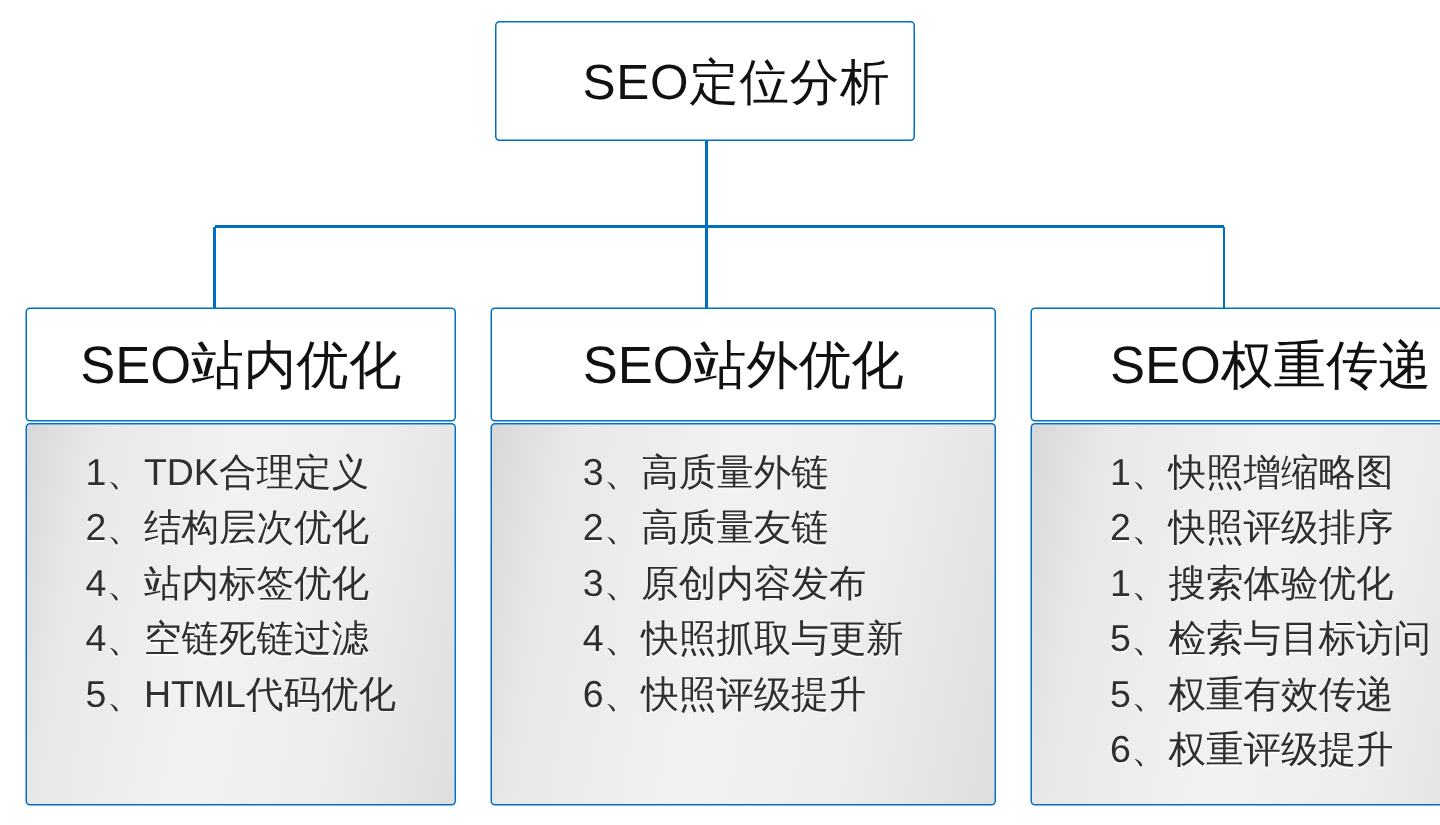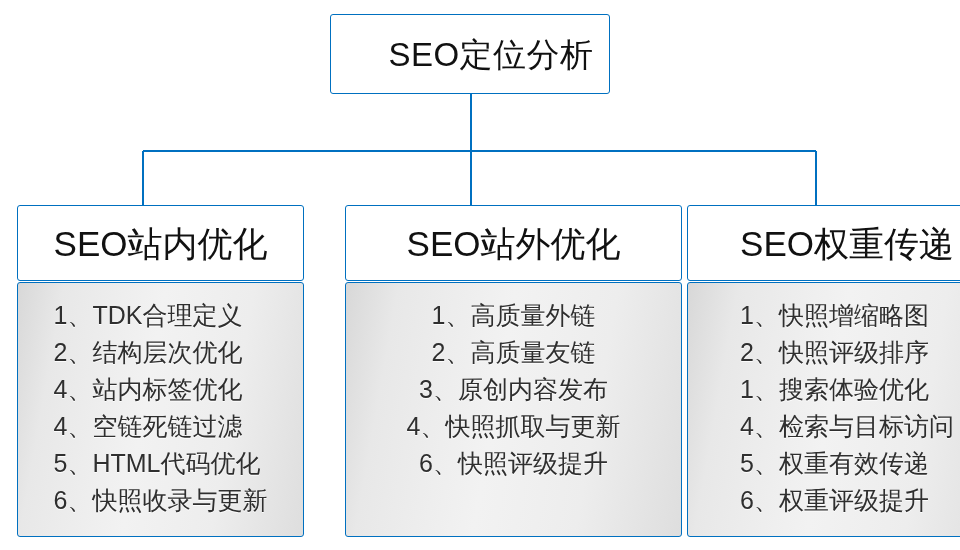--- a/index.html
+++ b/index.html
@@ -55,21 +55,21 @@
   }
 
   
   .branch {
     position: absolute;
     top: 205px;
     width: 288px;
     padding-left: 15px;
   }
   .branch-1 { left: 2px;   width: 287px; }
-  .branch-2 { left: 330px; width: 337px; text-align: center; }
+  .branch-2 { left: 312px; width: 337px; }
   .branch-3 { left: 672px; width: 320px; }
 
   .branch-header {
     box-sizing: border-box;
     height: 76px;
     border: 1.6px solid #0070c0;
     border-radius: 3px;
     background: #ffffff;
     display: flex;
     align-items: center;
@@ -140,49 +140,48 @@
     <div class="branch-header">
       <span class="branch-header-label">SEO站内优化</span>
     </div>
     <div class="branch-body">
       <ul class="branch-list">
         <li class="branch-item">1、TDK合理定义</li>
         <li class="branch-item">2、结构层次优化</li>
         <li class="branch-item">4、站内标签优化</li>
         <li class="branch-item">4、空链死链过滤</li>
         <li class="branch-item">5、HTML代码优化</li>
-        <li class="branch-item">6、快照收录与更新</li>
       </ul>
     </div>
   </div>
 
   <div class="branch branch-2">
     <div class="branch-header">
       <span class="branch-header-label">SEO站外优化</span>
     </div>
     <div class="branch-body">
       <ul class="branch-list">
-        <li class="branch-item">1、高质量外链</li>
+        <li class="branch-item">3、高质量外链</li>
         <li class="branch-item">2、高质量友链</li>
         <li class="branch-item">3、原创内容发布</li>
         <li class="branch-item">4、快照抓取与更新</li>
         <li class="branch-item">6、快照评级提升</li>
       </ul>
     </div>
   </div>
 
   <div class="branch branch-3">
     <div class="branch-header">
       <span class="branch-header-label">SEO权重传递</span>
     </div>
     <div class="branch-body">
       <ul class="branch-list">
         <li class="branch-item">1、快照增缩略图</li>
         <li class="branch-item">2、快照评级排序</li>
         <li class="branch-item">1、搜索体验优化</li>
-        <li class="branch-item">4、检索与目标访问</li>
+        <li class="branch-item">5、检索与目标访问</li>
         <li class="branch-item">5、权重有效传递</li>
         <li class="branch-item">6、权重评级提升</li>
       </ul>
     </div>
   </div>
 
 </div>
 
 </body></html>

